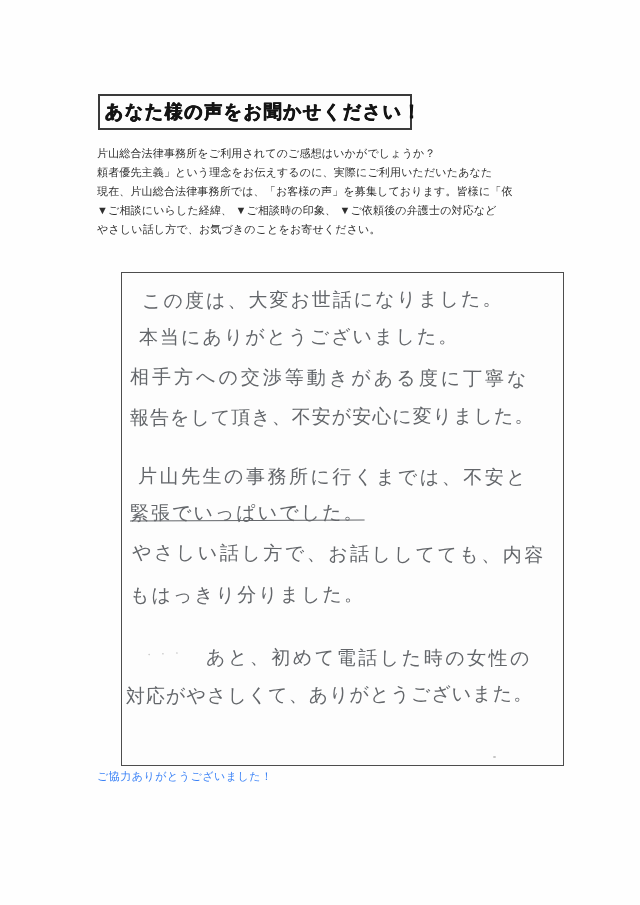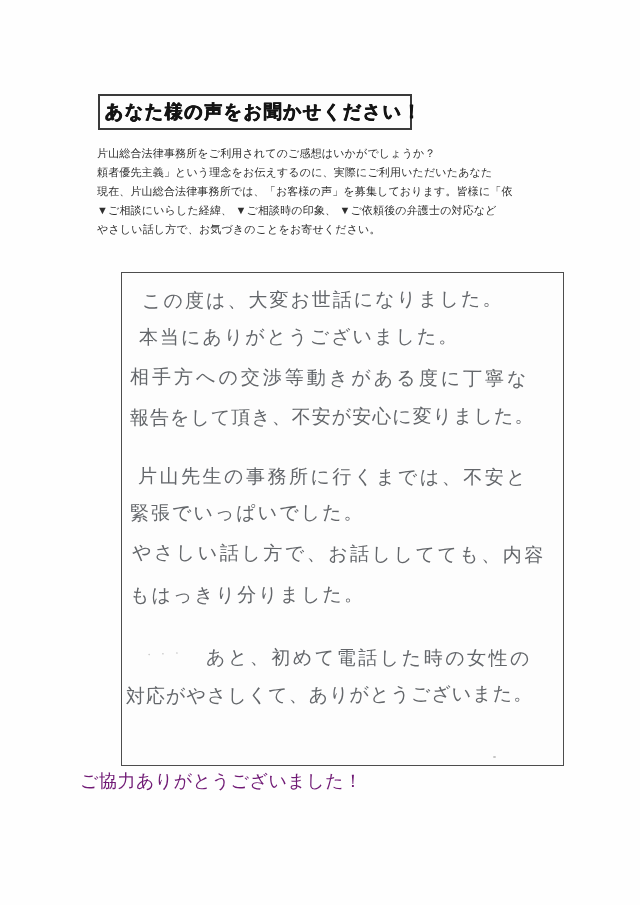--- a/index.html
+++ b/index.html
@@ -74,21 +74,21 @@
     letter-spacing: 2px;
     color: #63666a;
     white-space: nowrap;
     font-weight: 400;
   }
   .hw-1  { left: 20px; top: 14px;  transform: rotate(-0.4deg); }
   .hw-2  { left: 17px; top: 51px;  transform: rotate(-0.2deg); }
   .hw-3  { left: 8px;  top: 92px;  letter-spacing: 3px; transform: rotate(0.3deg); }
   .hw-4  { left: 8px;  top: 131px; letter-spacing: 1px; transform: rotate(-0.3deg); }
   .hw-5  { left: 16px; top: 191px; letter-spacing: 2.5px; transform: rotate(0.2deg); }
-  .hw-6  { left: 8px;  top: 227px; transform: rotate(-0.2deg); }
+  .hw-6  { left: 8px;  top: 227px; transform: rotate(-0.2deg); text-decoration: underline; }
   .hw-7  { left: 10px; top: 268px; letter-spacing: 2.5px; transform: rotate(0.4deg); }
   .hw-8  { left: 8px;  top: 309px; transform: rotate(-0.3deg); }
   .hw-9  { left: 84px; top: 372px; letter-spacing: 2.5px; transform: rotate(0.2deg); }
   .hw-10 { left: 4px;  top: 409px; letter-spacing: 1px; transform: rotate(-0.4deg); }
 
   
   .smudge {
     position: absolute;
     left: 22px;
     top: 374px;
@@ -105,24 +105,24 @@
     top: 483px;
     width: 3px;
     height: 2px;
     background: #c2c2c2;
     border-radius: 50%;
   }
 
   
   .footer {
     position: absolute;
-    left: 80px;
+    left: 97px;
     top: 769px;
-    font-size: 18px;
-    color: #701a75;
+    font-size: 11px;
+    color: #3b82f6;
     letter-spacing: 0.5px;
     white-space: nowrap;
   }
 </style>
 </head>
 <body>
 
 <div class="page">
 
   <div class="header-box">

